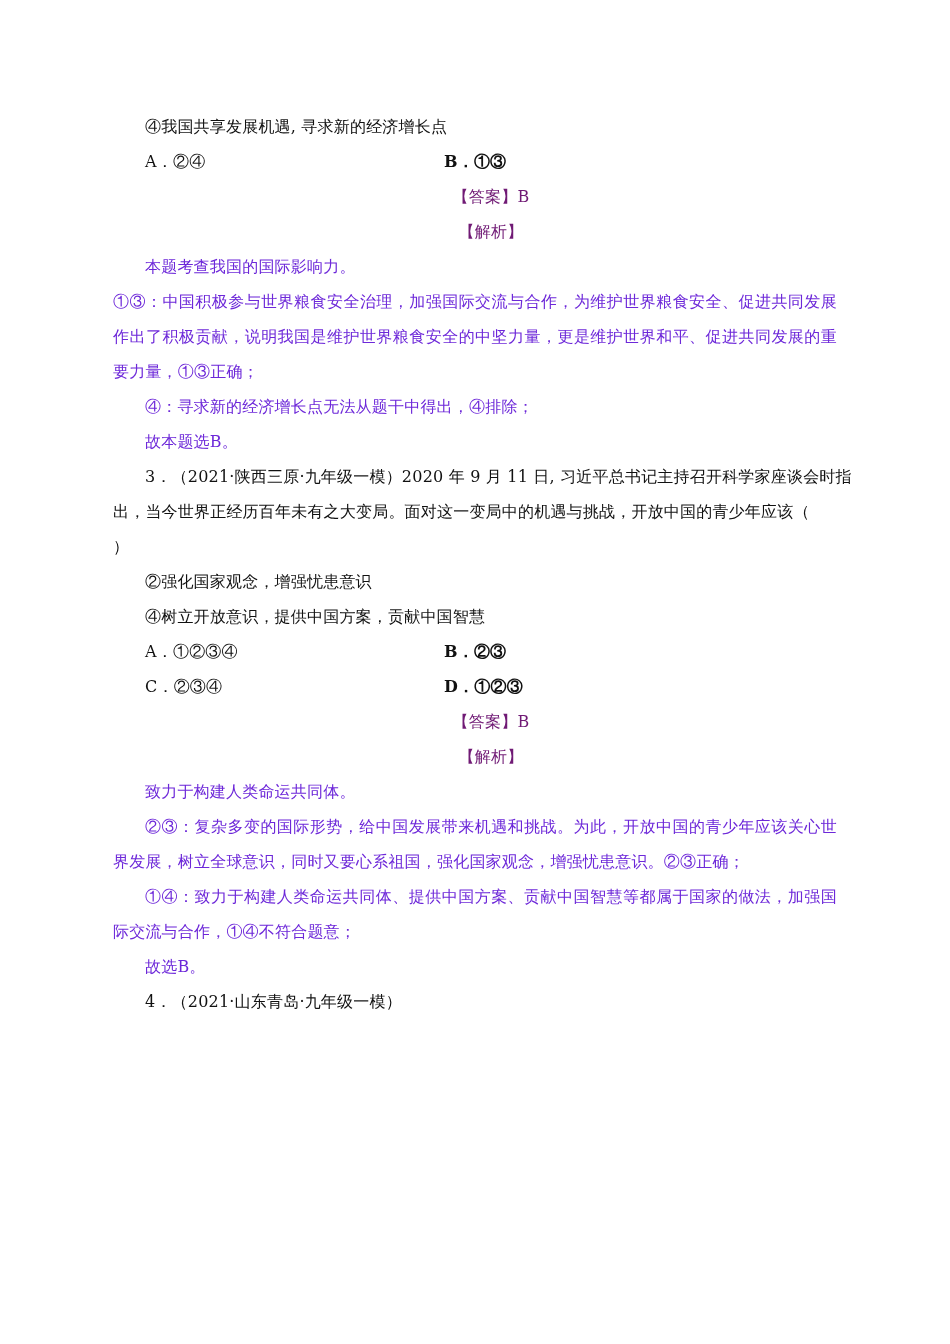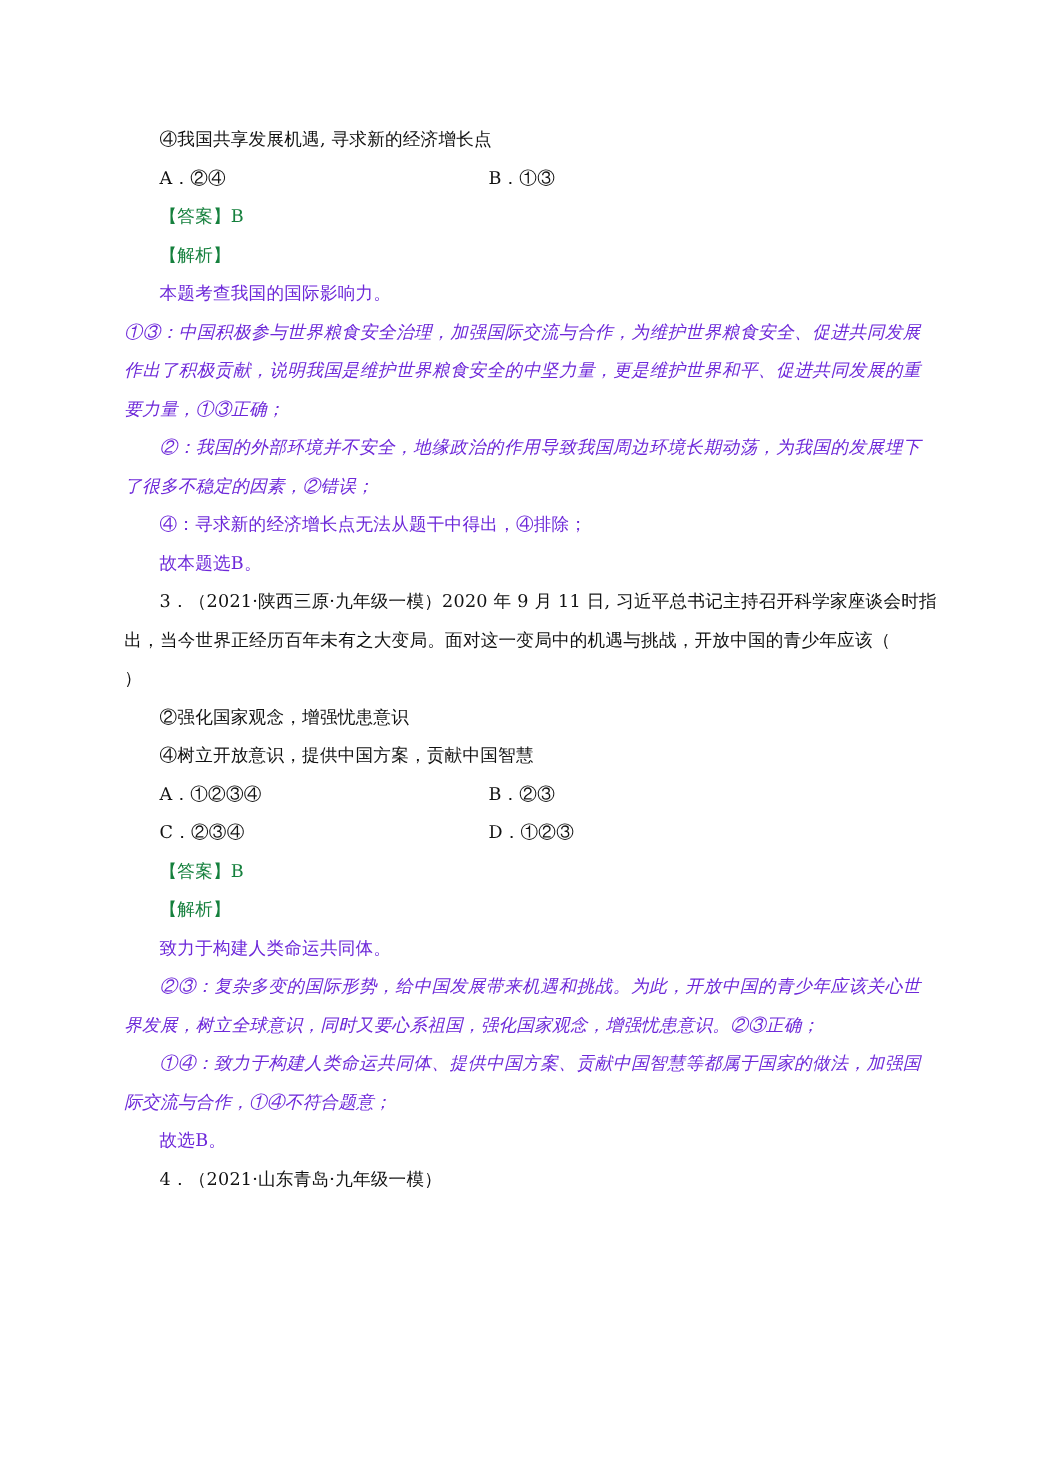--- a/index.html
+++ b/index.html
@@ -5,38 +5,37 @@
   html, body { margin: 0; padding: 0; background: #ffffff; }
   body { width: 950px; height: 1344px; position: relative; overflow: hidden;
          font-family: "DejaVu Serif", "Liberation Serif", serif; color: #111; }
   .page { position: absolute; left: 113px; top: 109px; width: 724px; }
   .line { font-size: 16px; line-height: 35px; height: 35px; white-space: nowrap; letter-spacing: 0.2px; }
   .wrap { white-space: normal; height: auto; text-align: justify; text-align-last: left; }
   .ind { padding-left: 32px; }
   .red { color: #6d28d9; }
   .opts { display: flex; }
   .opt { width: 331px; padding-left: 32px; box-sizing: border-box; }
-  .opt + .opt { padding-left: 0; }
-  .tag { color: #15803d; }
+  .opt + .opt { padding-left: 0; font-weight: bold; }
+  .tag { color: #701a75; text-align: center; }
 </style>
 </head>
 <body>
 
 <div class="page">
 
   <div class="line ind">④我国共享发展机遇, 寻求新的经济增长点</div>
   <div class="line opts">
     <span class="opt">A．②④</span>
     <span class="opt">B．①③</span>
   </div>
   <div class="line ind tag">【答案】B</div>
   <div class="line ind tag">【解析】</div>
   <div class="line ind red">本题考查我国的国际影响力。</div>
   <div class="line wrap ind red" style="text-indent:0;"><span>①③：中国积极参与世界粮食安全治理，加强国际交流与合作，为维护世界粮食安全、促进共同发展作出了积极贡献，说明我国是维护世界粮食安全的中坚力量，更是维护世界和平、促进共同发展的重要力量，①③正确；</span></div>
-  <div class="line wrap ind red"><span>②：我国的外部环境并不安全，地缘政治的作用导致我国周边环境长期动荡，为我国的发展埋下了很多不稳定的因素，②错误；</span></div>
   <div class="line ind red">④：寻求新的经济增长点无法从题干中得出，④排除；</div>
   <div class="line ind red">故本题选B。</div>
 
   <div class="line ind">3．（2021·陕西三原·九年级一模）2020 年 9 月 11 日, 习近平总书记主持召开科学家座谈会时指</div>
   <div class="line">出，当今世界正经历百年未有之大变局。面对这一变局中的机遇与挑战，开放中国的青少年应该（</div>
   <div class="line">）</div>
   <div class="line ind">②强化国家观念，增强忧患意识</div>
   <div class="line ind">④树立开放意识，提供中国方案，贡献中国智慧</div>
   <div class="line opts">
     <span class="opt">A．①②③④</span>
@@ -51,14 +50,14 @@
   <div class="line ind red">致力于构建人类命运共同体。</div>
   <div class="line wrap ind red"><span>②③：复杂多变的国际形势，给中国发展带来机遇和挑战。为此，开放中国的青少年应该关心世界发展，树立全球意识，同时又要心系祖国，强化国家观念，增强忧患意识。②③正确；</span></div>
   <div class="line wrap ind red"><span>①④：致力于构建人类命运共同体、提供中国方案、贡献中国智慧等都属于国家的做法，加强国际交流与合作，①④不符合题意；</span></div>
   <div class="line ind red">故选B。</div>
 
   <div class="line ind">4．（2021·山东青岛·九年级一模）</div>
 </div>
 
 <style>
   
-  .wrap.ind { padding-left: 0; text-indent: 32px; font-style: italic; }
+  .wrap.ind { padding-left: 0; text-indent: 32px; }
 </style>
 
 </body></html>

